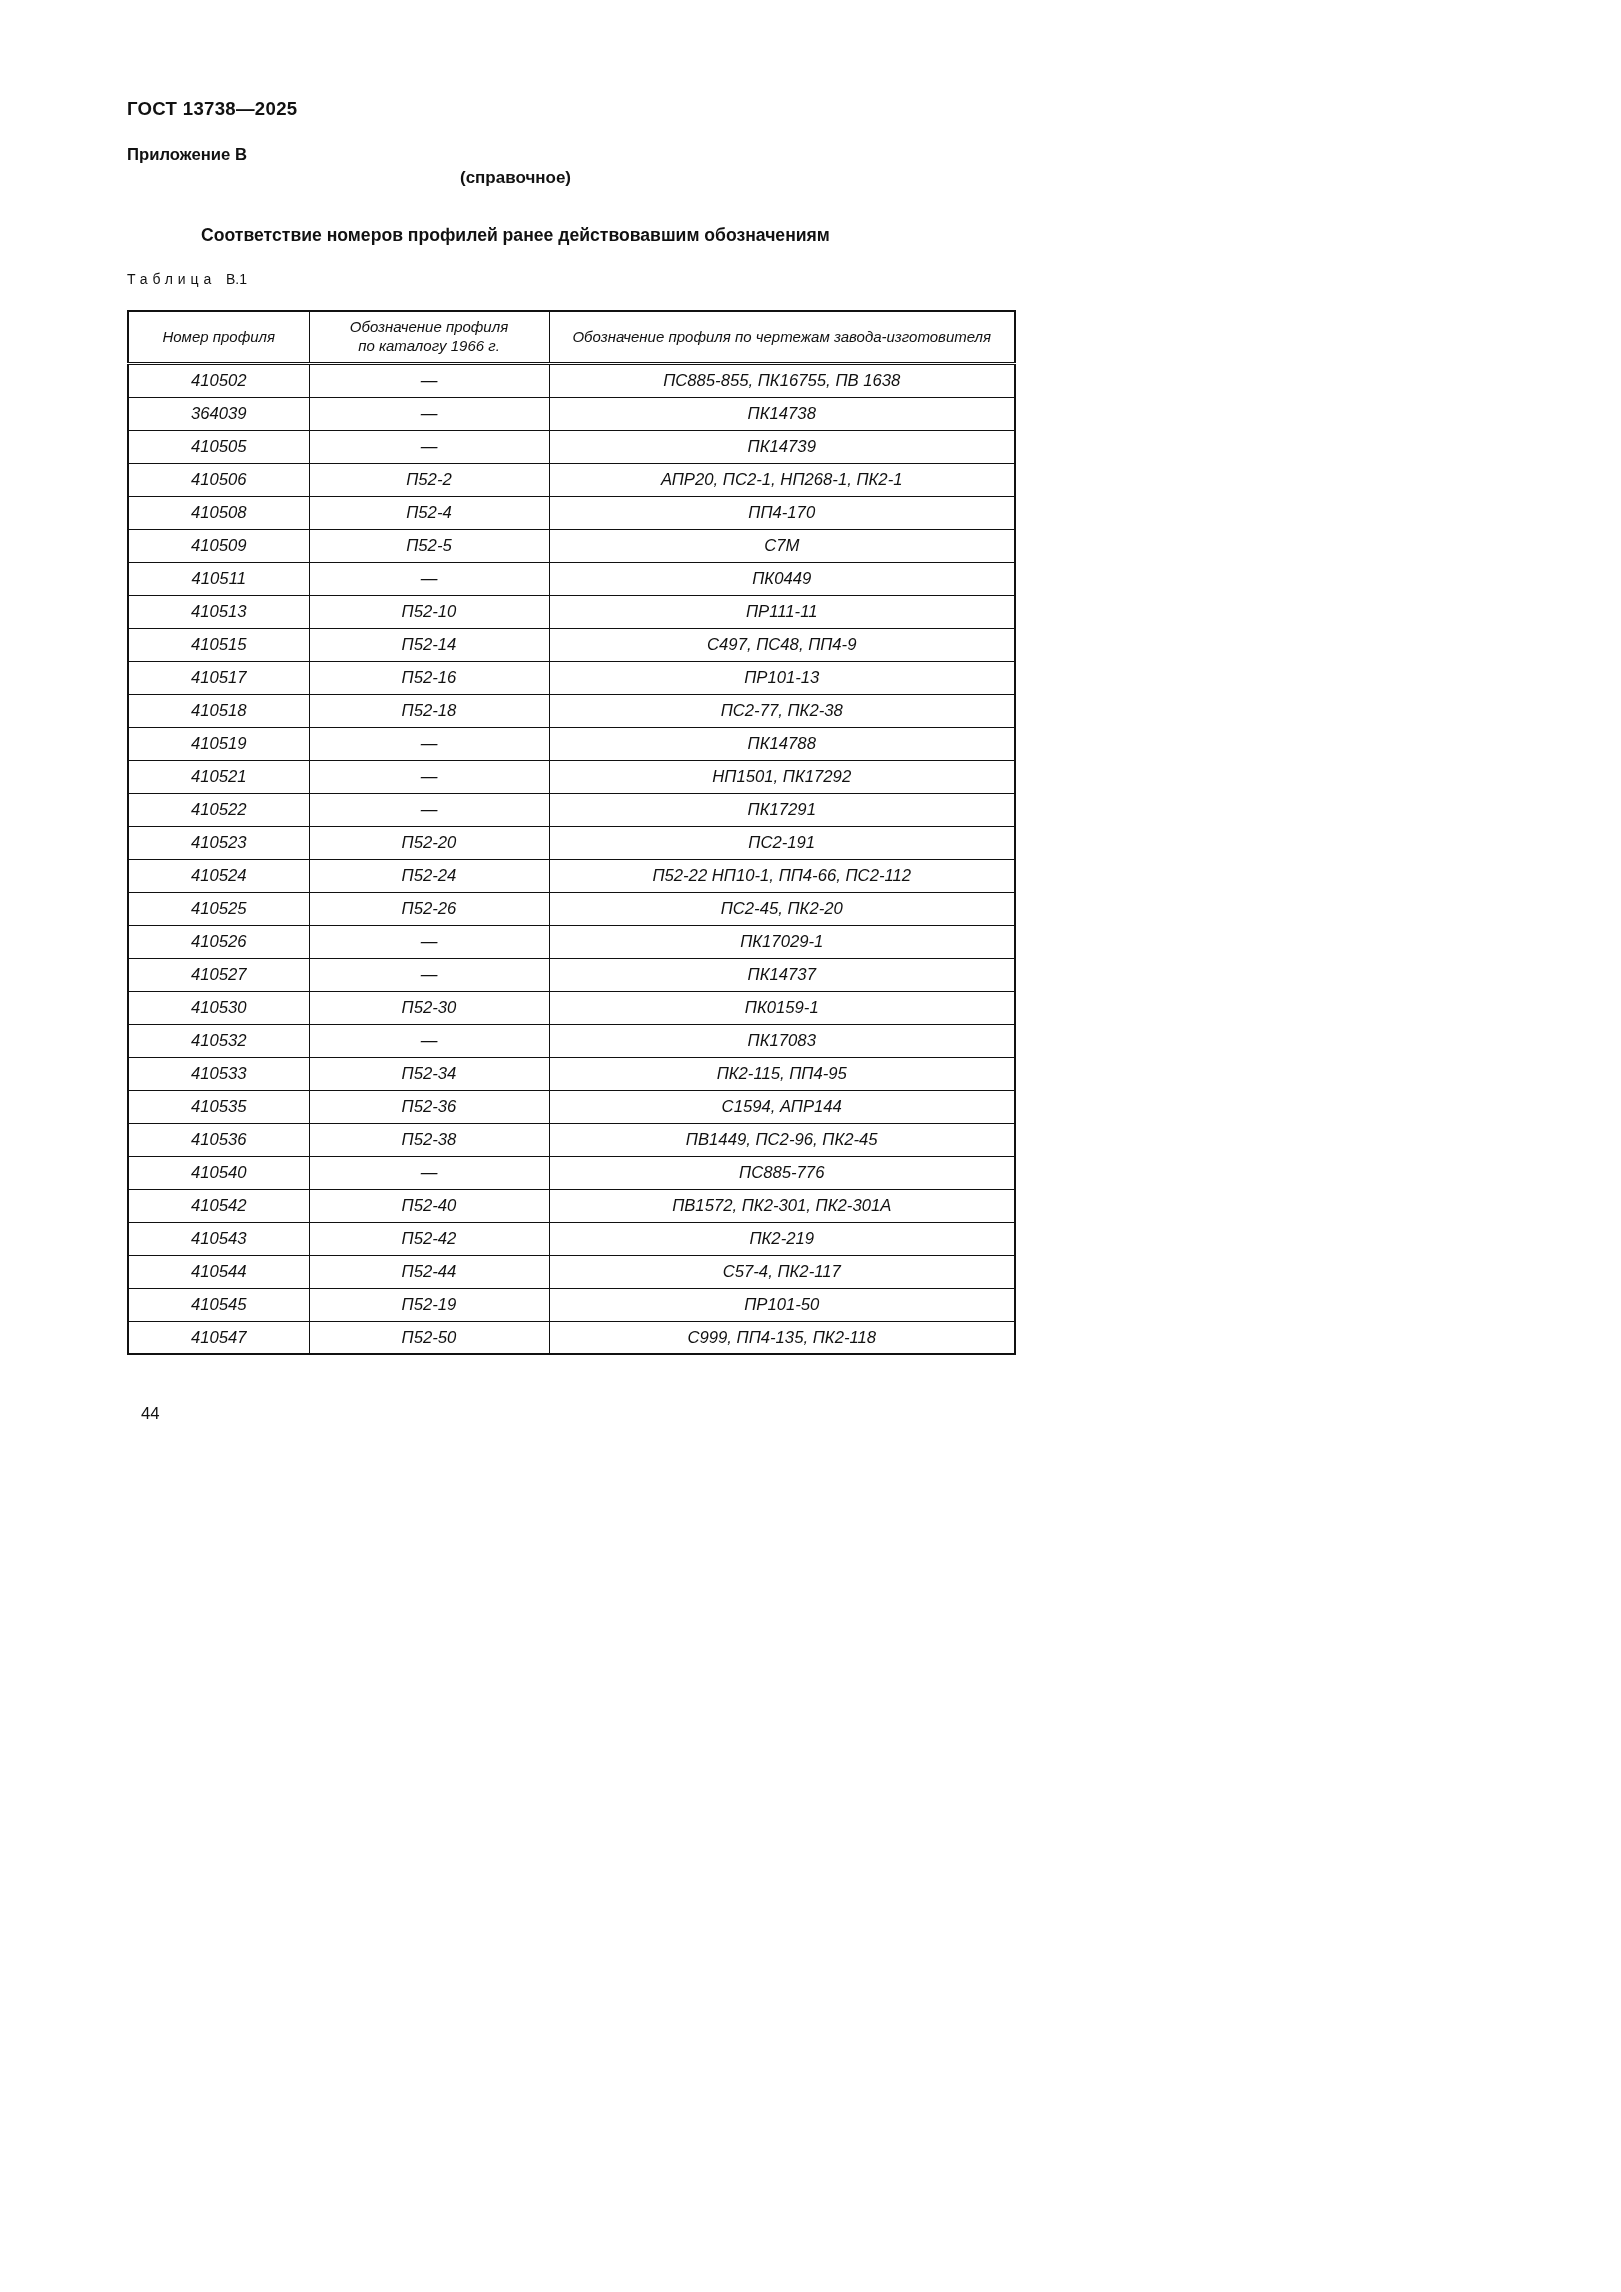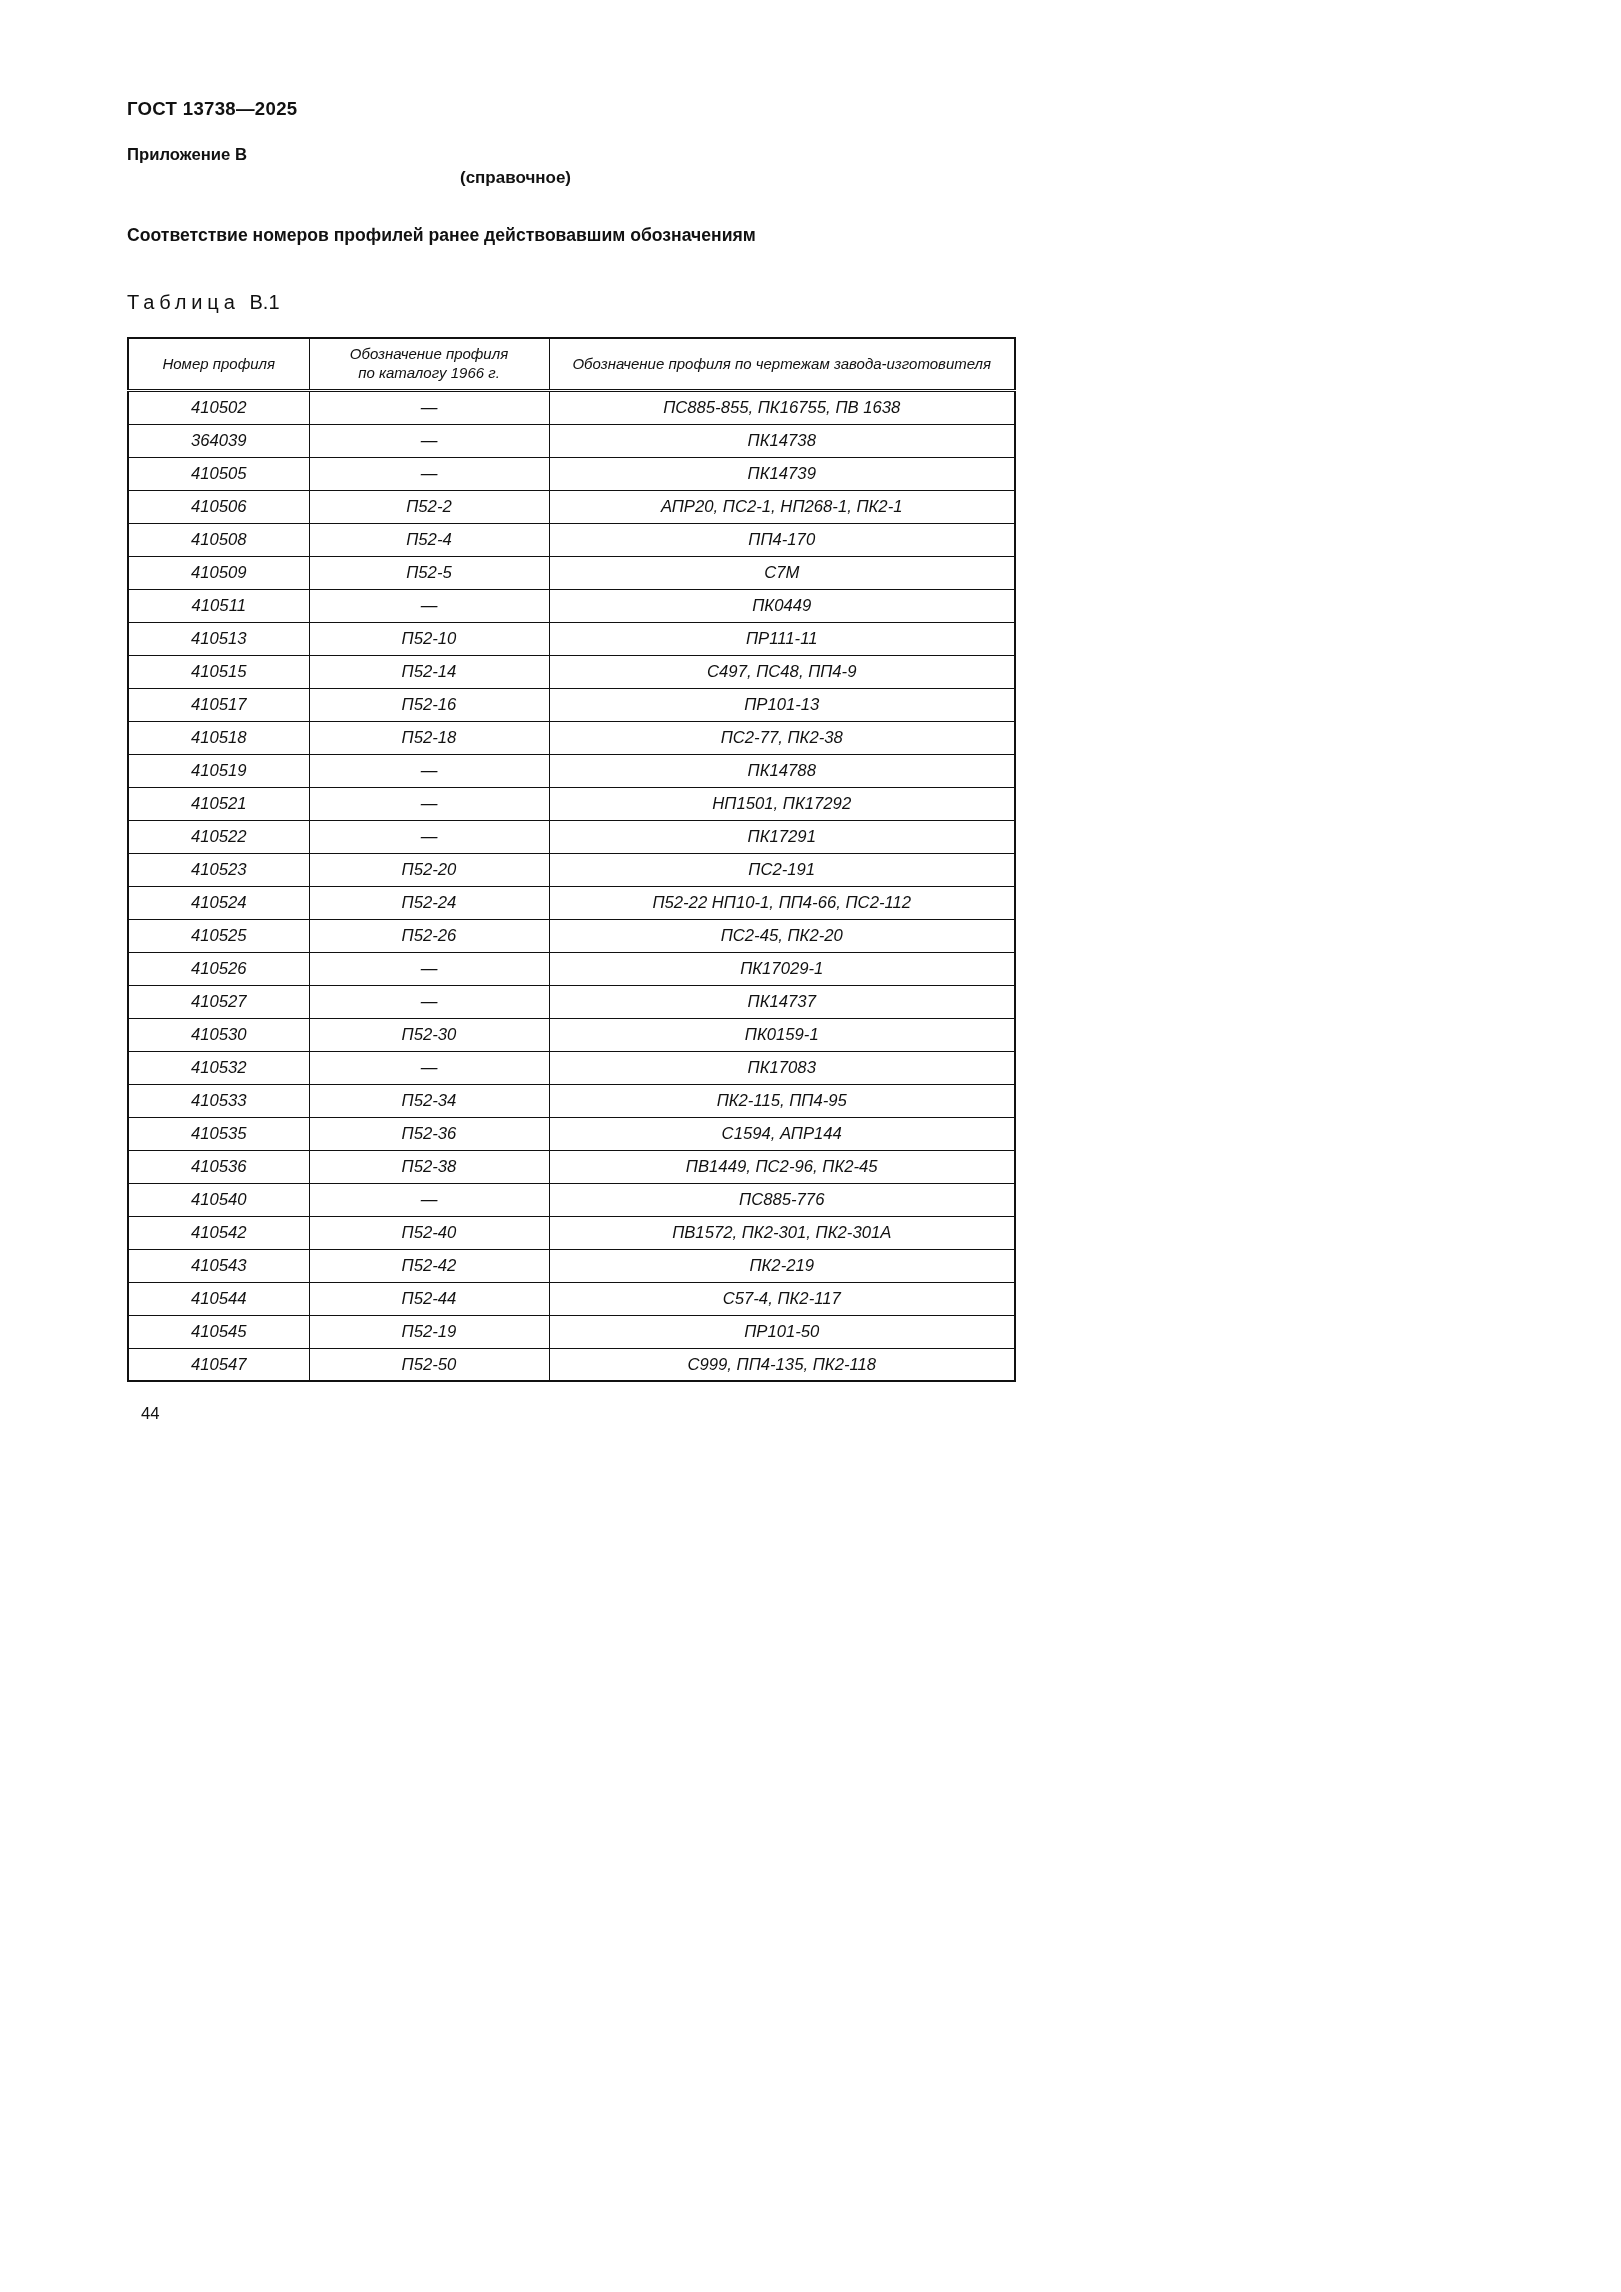--- a/index.html
+++ b/index.html
@@ -32,28 +32,28 @@
     line-height: 22.5px;
   }
   .appendix-sub {
     text-align: center;
     font-size: 17px;
     font-weight: bold;
     line-height: 22.5px;
   }
   .section-title {
     margin-top: 35px;
-    text-align: left;
+    text-align: center;
     font-size: 17.6px;
     font-weight: bold;
     line-height: 23.5px;
   }
   .table-caption {
-    margin-top: 43px;
-    font-size: 20px;
+    margin-top: 23px;
+    font-size: 14px;
   }
   .caption-word { letter-spacing: 4.9px; }
   .caption-number { margin-left: 9.8px; }
   table.profiles {
     margin-top: 23px;
     width: 887px;
     border-collapse: collapse;
     table-layout: fixed;
     border: 2px solid #111111;
     font-style: italic;

